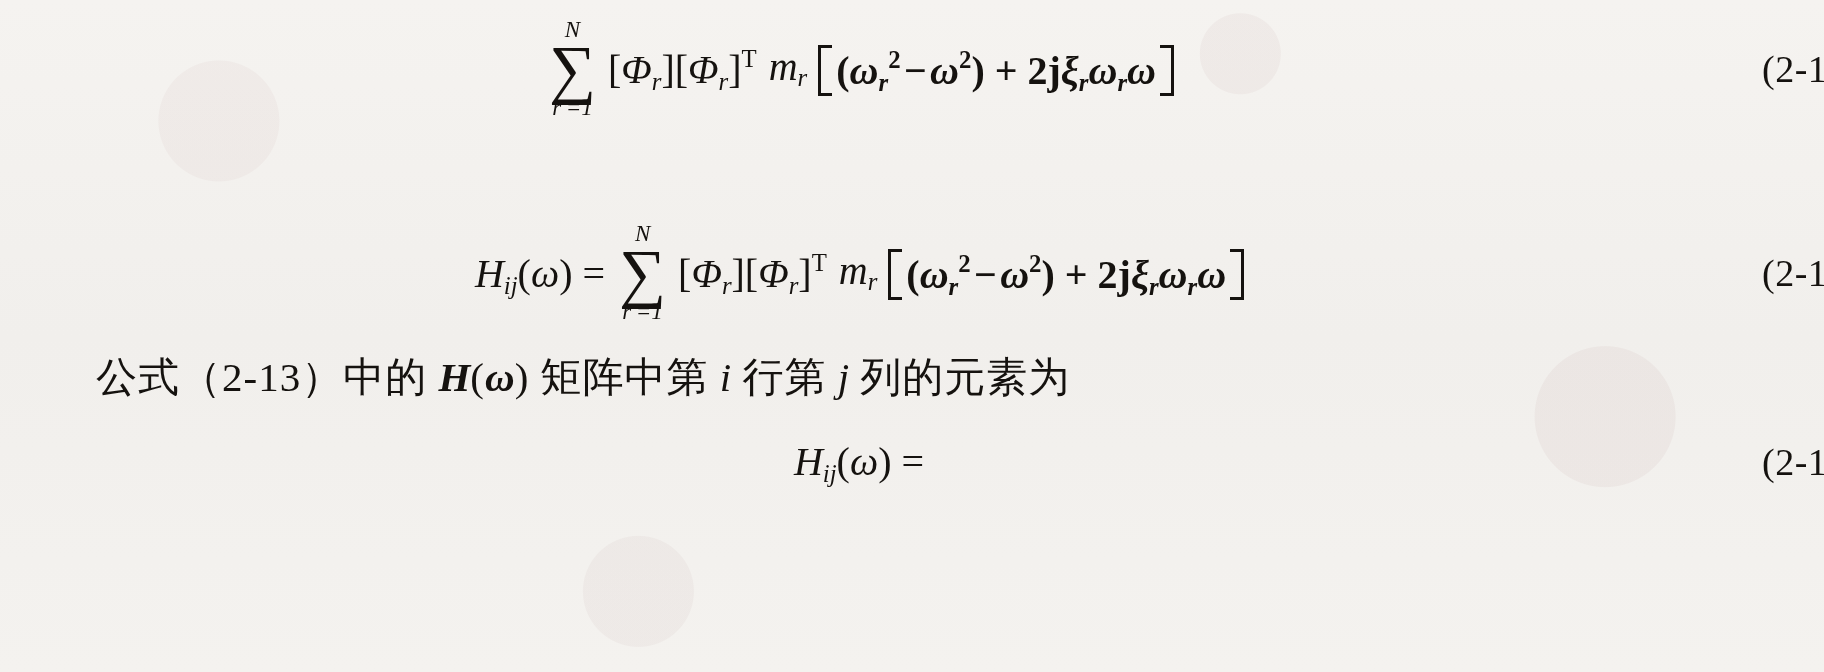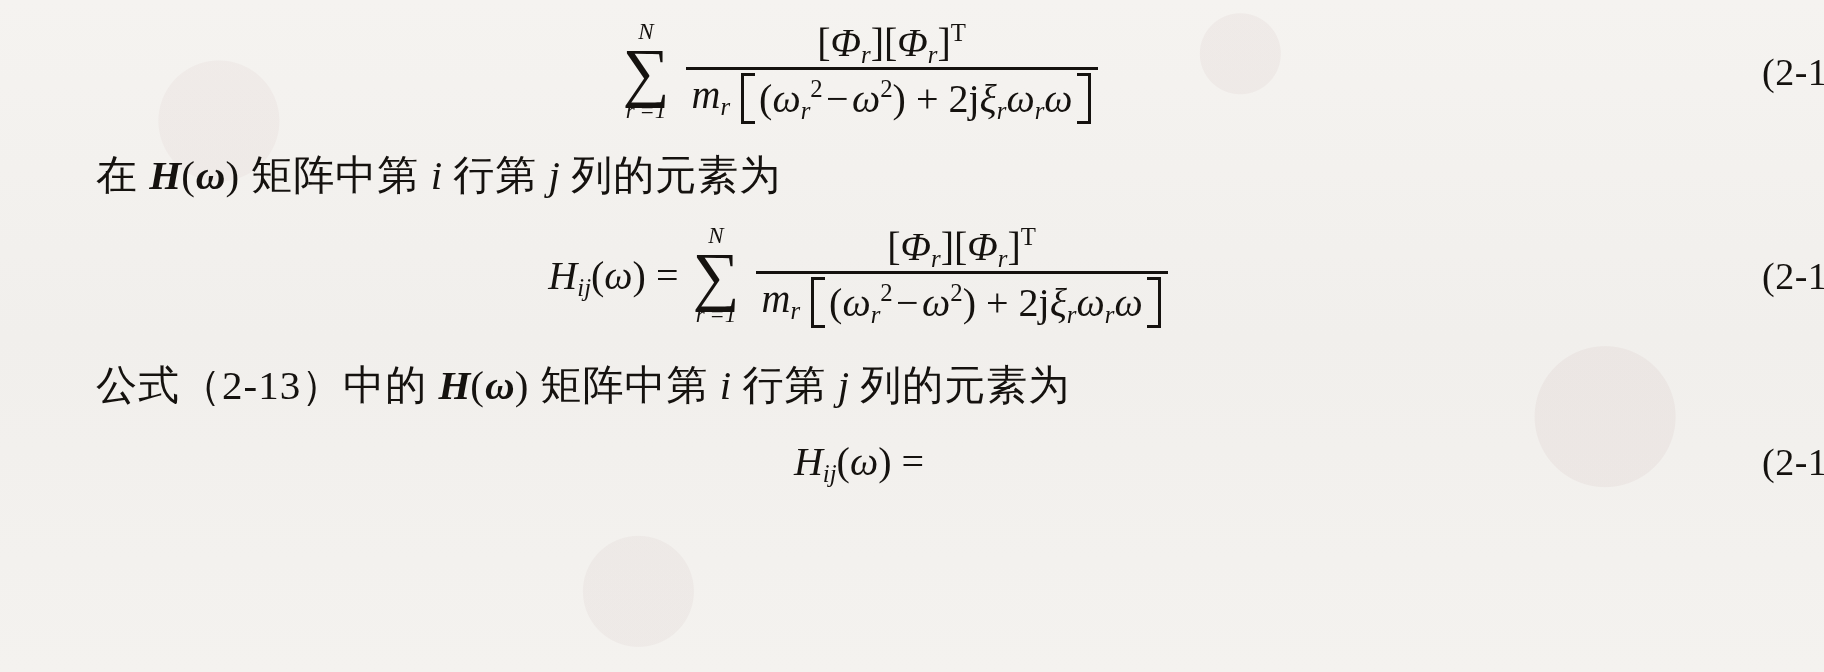--- a/index.html
+++ b/index.html
@@ -85,25 +85,25 @@
   .sum .sigma {
     font-size: 66px;
     line-height: 0.82;
     font-family: "Liberation Serif", serif;
     font-weight: 500;
   }
 
   
   .frac {
     display: inline-flex;
-    flex-direction: column;
+    flex-direction: row;
     align-items: center;
     justify-content: center;
     vertical-align: middle;
-    margin: 0 12px;
+    margin: 0 2px;
   }
   .frac > .num, .frac > .den {
     padding: 1px 6px;
     white-space: nowrap;
   }
   .frac > .bar {
     width: 100%;
     height: 3px;
     background: #15120f;
   }
@@ -117,40 +117,40 @@
   .bigbrk > .bk {
     display: inline-block;
     width: 11px;
     align-self: stretch;
     border-top: 3px solid #15120f;
     border-bottom: 3px solid #15120f;
     margin: 0 1px;
   }
   .bigbrk > .bk.left { border-left: 3px solid #15120f; }
   .bigbrk > .bk.right { border-right: 3px solid #15120f; }
-  .bigbrk > .inner { padding: 2px 3px; white-space: nowrap; }
+  .bigbrk > .inner { padding: 2px 3px; white-space: nowrap; font-weight: bold; }
 
   .eq-12, .eq-13, .eq-14 { font-size: 40px; }
   .eq-12 .lhs, .eq-13 .lhs, .eq-14 .lhs { white-space: nowrap; }
 
   
   .textline {
     font-size: 41px;
     line-height: 1.25;
     letter-spacing: 1px;
     white-space: nowrap;
     font-family: "Liberation Serif", serif;
   }
   .textline .mb, .textline .mi { letter-spacing: 0; }
 
   
   .r1 { position: absolute; left: 36px; right: 36px; top: 18px; }
   .r2 { position: absolute; left: 96px; top: 150px; }
   .r3 { position: absolute; left: 36px; right: 36px; top: 222px; }
-  .r4 { position: absolute; left: 96px; top: 360px; }
+  .r4 { position: absolute; left: 96px; top: 352px; }
   .r5 { position: absolute; left: 36px; right: 36px; top: 438px; }
 
   .numcell { min-width: 150px; text-align: right; }
 </style>
 </head>
 <body>
 
 <div class="paper-noise"></div>
 
 <div class="page">
@@ -177,23 +177,20 @@
               (<span class="mi">ω</span><span class="sub mi">r</span><span class="sup mup">2</span> − <span class="mi">ω</span><span class="sup mup">2</span>)&nbsp;+&nbsp;2<span class="mup">j</span><span class="mi">ξ</span><span class="sub mi">r</span><span class="mi">ω</span><span class="sub mi">r</span><span class="mi">ω</span>
             </span>
             <span class="bk right"></span>
           </span>
         </span>
       </span>
     </div>
     <div class="eqnum numcell">(2-12)</div>
   </div>
 
-  <div class="textline r2">
-    在&nbsp;<span class="mb">H</span>(<span class="mb">ω</span>)&nbsp;矩阵中第&nbsp;<span class="mi">i</span>&nbsp;行第&nbsp;<span class="mi">j</span>&nbsp;列的元素为
-  </div>
 
   <div class="mathrow eq-13 r3">
     <div class="eqbody">
       <span class="lhs">
         <span class="mi">H</span><span class="sub mi">ij</span><span class="mup">(</span><span class="mi">ω</span><span class="mup">)</span>&nbsp;=&nbsp;
       </span>
 
       <span class="sum">
         <span class="lim">N</span>
         <span class="sigma">∑</span>

